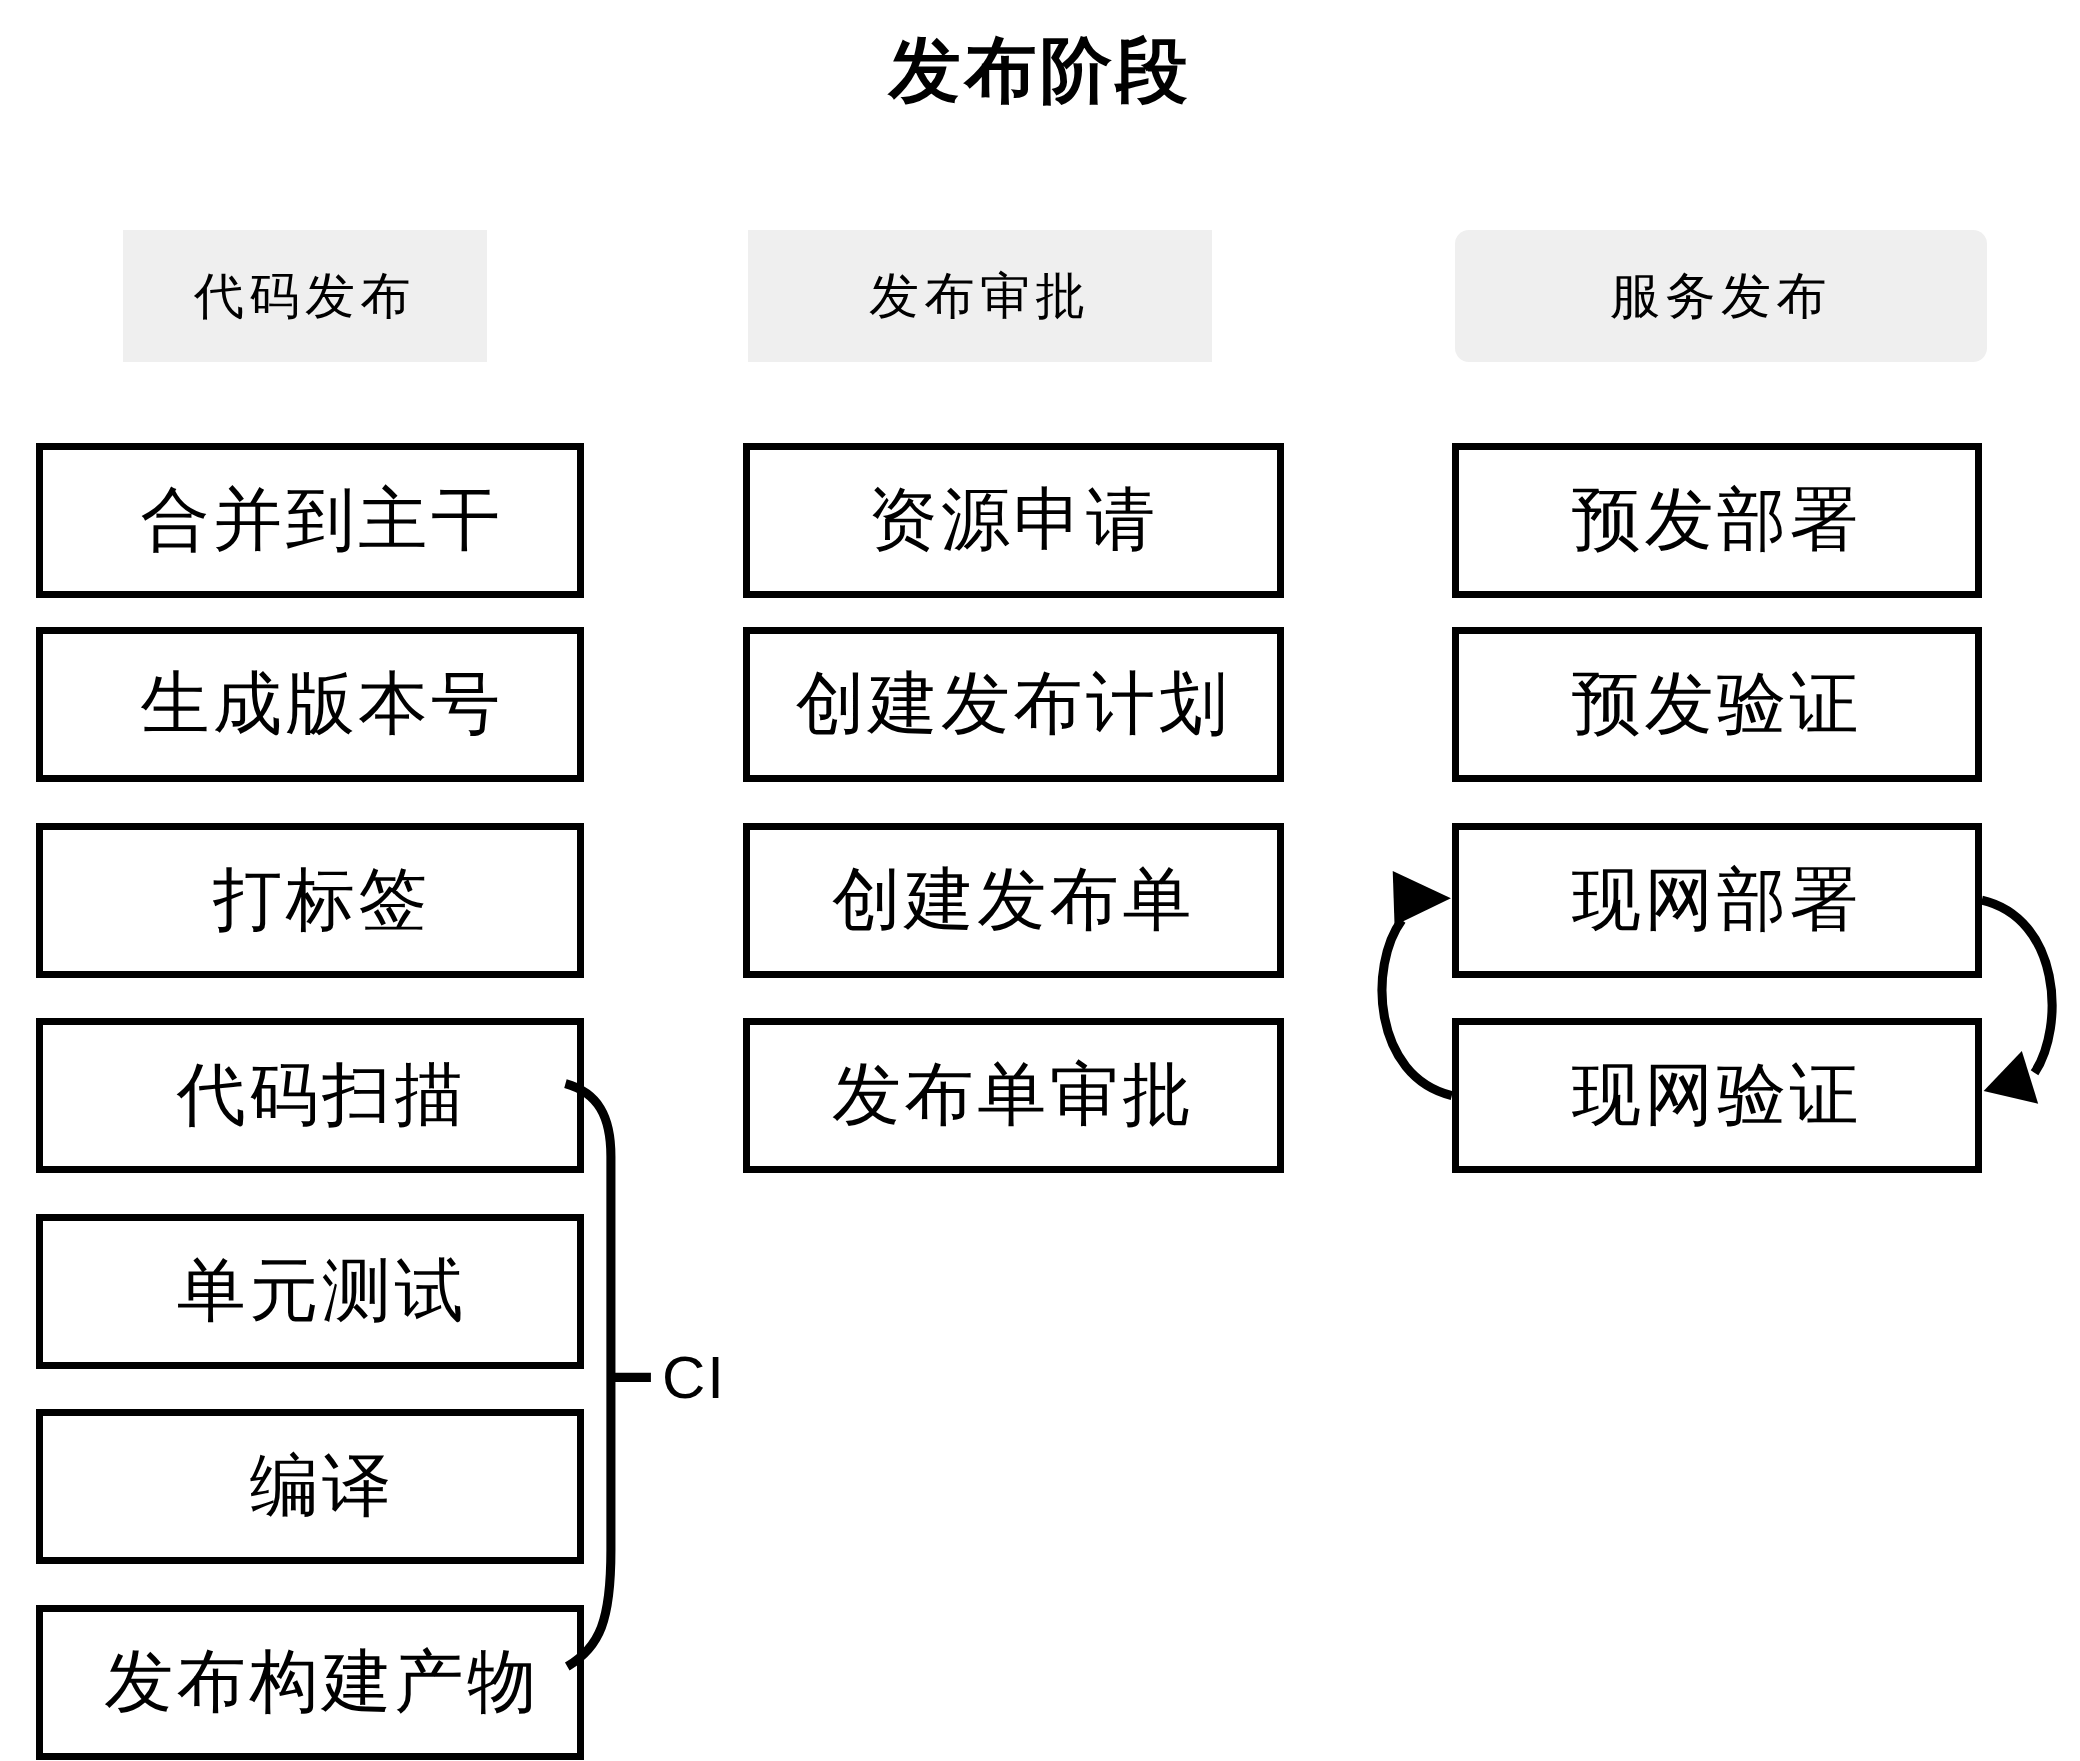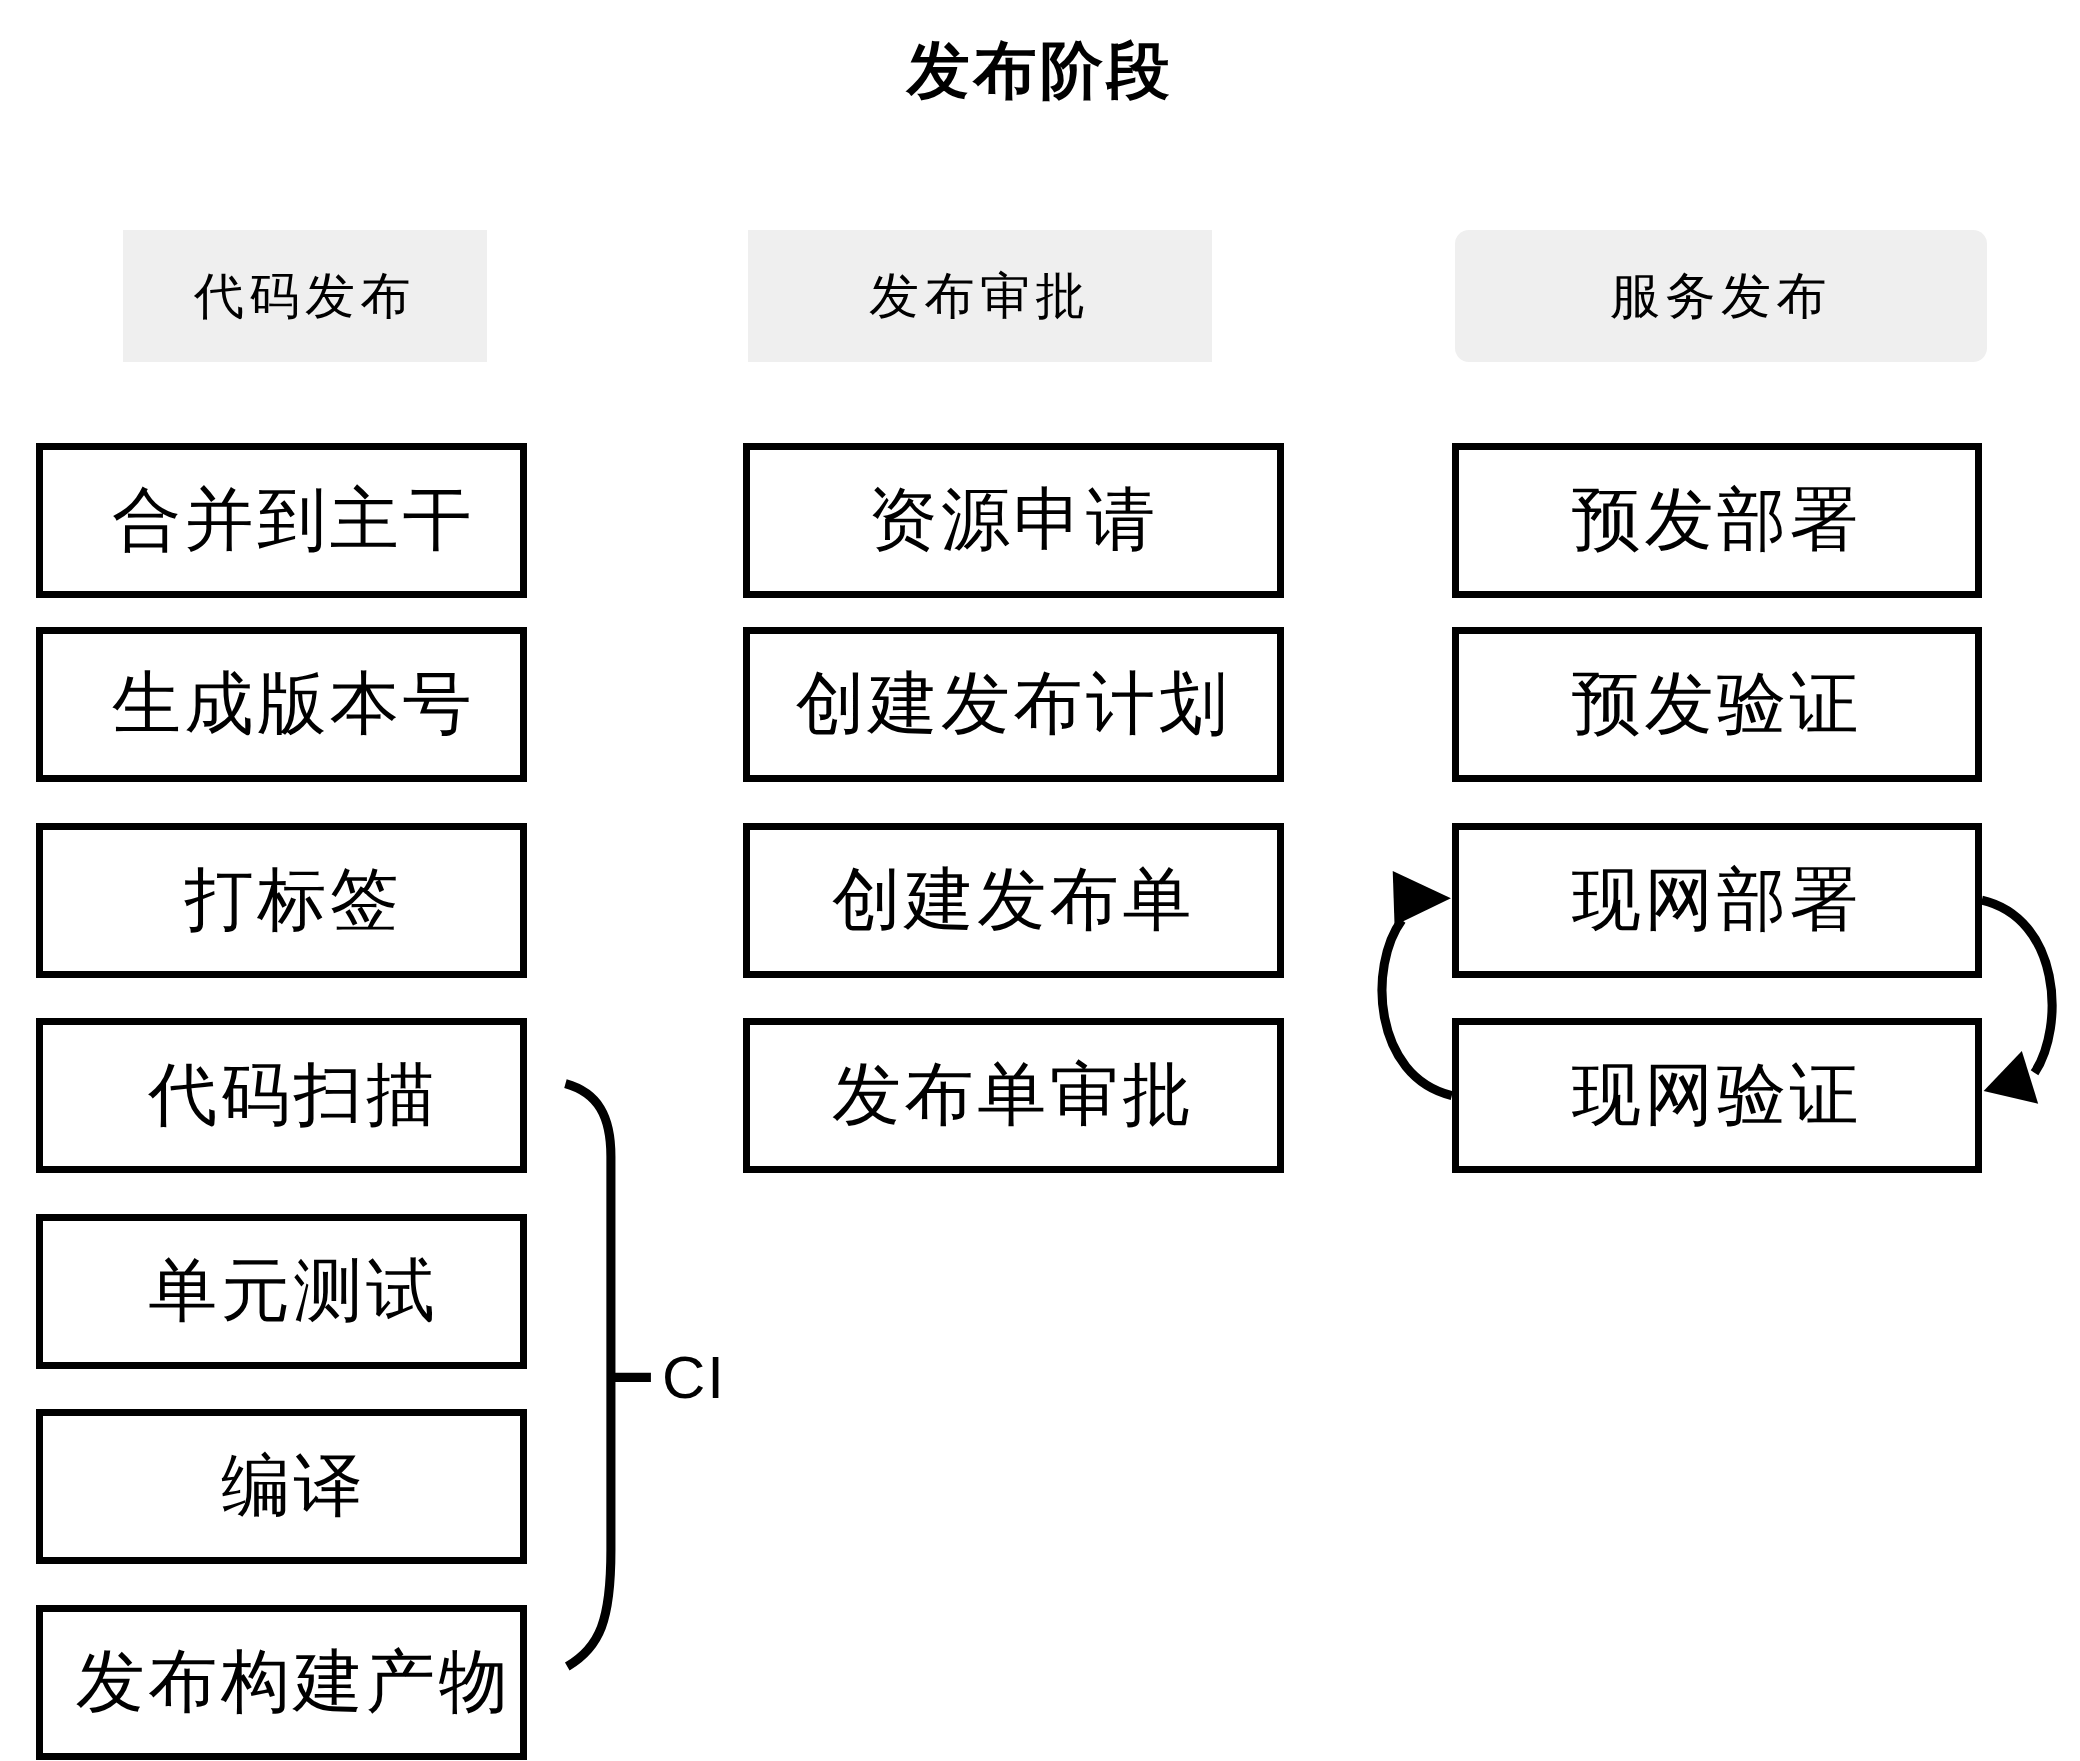--- a/index.html
+++ b/index.html
@@ -15,21 +15,21 @@
     font-family: "Liberation Sans", sans-serif;
     color: #000000;
     overflow: hidden;
   }
   .diagram-title {
     position: absolute;
     left: 0;
     top: 20px;
     width: 100%;
     text-align: center;
-    font-size: 63px;
+    font-size: 72px;
     font-weight: bold;
     line-height: 100px;
     letter-spacing: 3.6px;
   }
   .col-header {
     position: absolute;
     top: 230px;
     height: 132px;
     background: #efefef;
     font-size: 50px;
@@ -47,21 +47,21 @@
     height: 155px;
     box-sizing: border-box;
     border: 7.3px solid #000000;
     background: #ffffff;
     font-size: 69px;
     line-height: 140px;
     text-align: center;
     letter-spacing: 3.6px;
     white-space: nowrap;
   }
-  .c1 { left: 36px;   width: 491px; padding-left: 24px; }
+  .c1 { left: 36px;   width: 548px; padding-left: 24px; }
   .c2 { left: 743px;  width: 541px; }
   .c3 { left: 1452px; width: 530px; }
   .r1 { top: 443px; }
   .r2 { top: 627px; }
   .r3 { top: 823px; }
   .r4 { top: 1018px; }
   .r5 { top: 1214px; }
   .r6 { top: 1409px; }
   .r7 { top: 1605px; }
 

